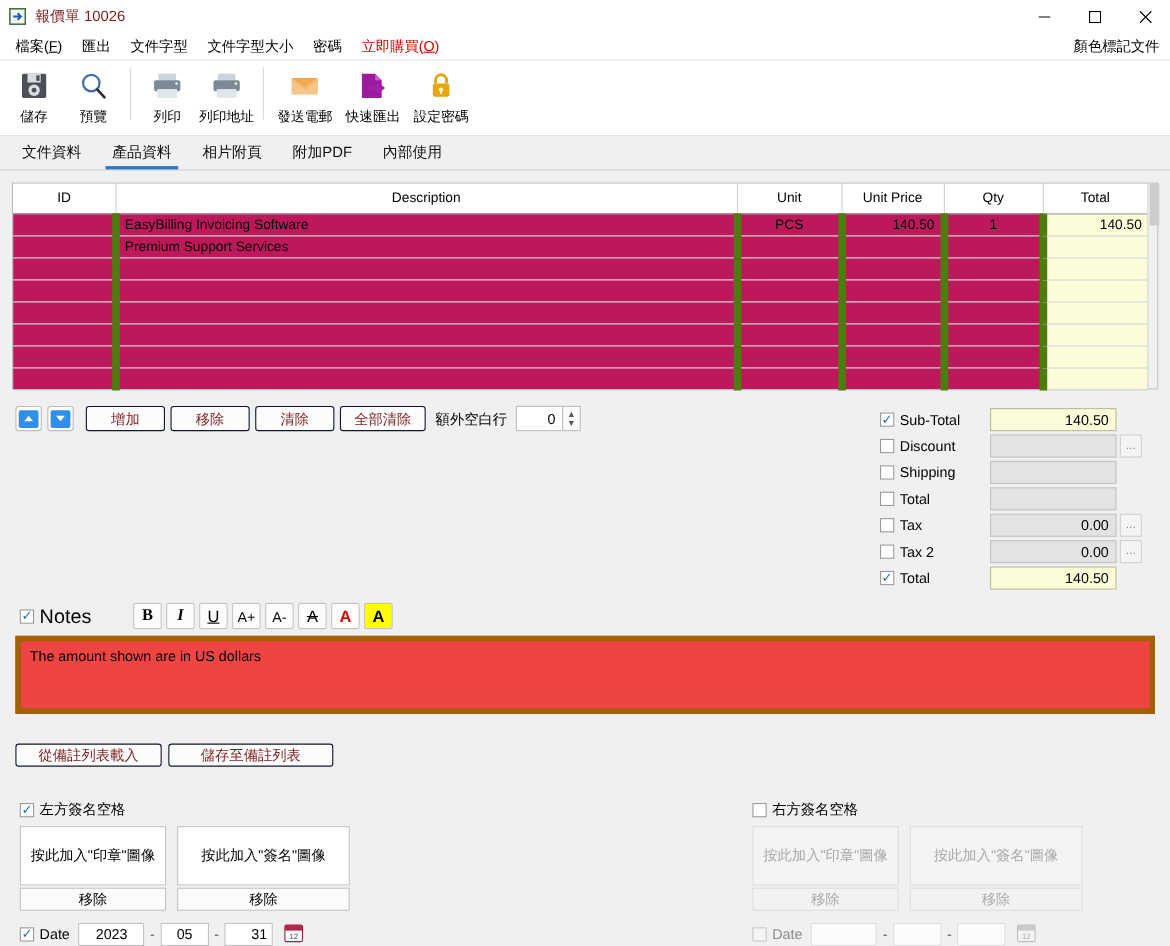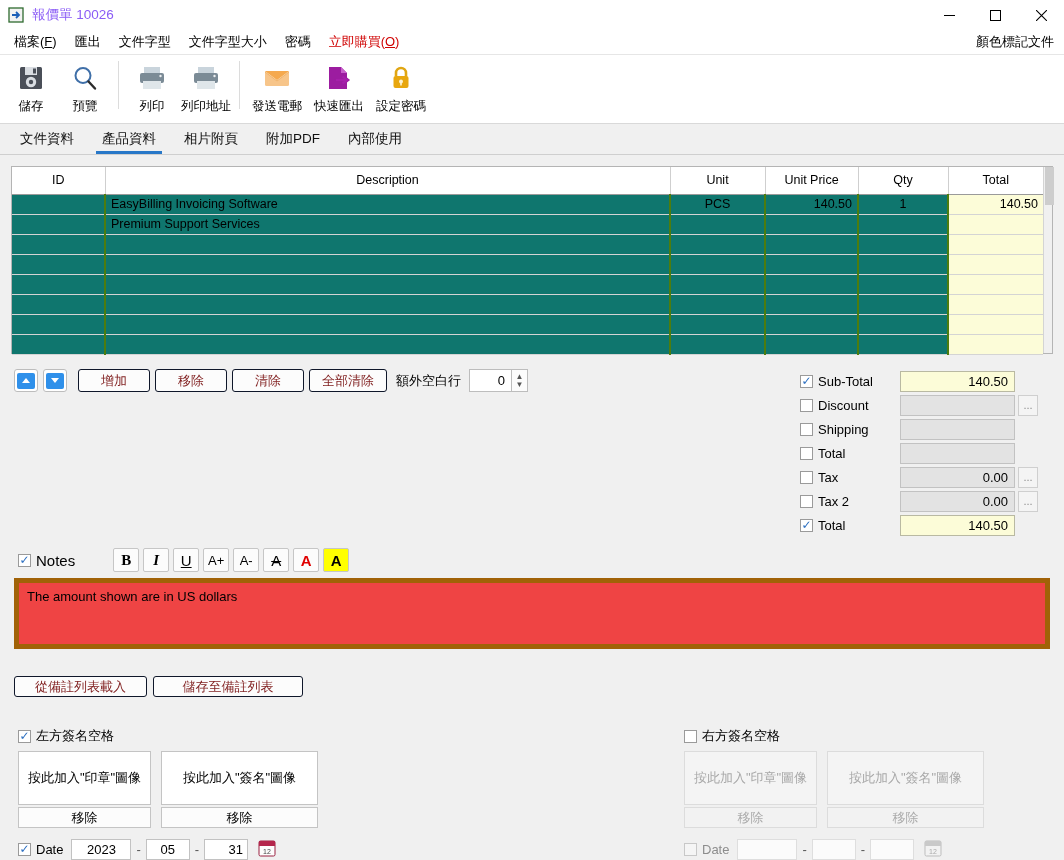--- a/index.html
+++ b/index.html
@@ -14,21 +14,21 @@
   }
   #app { position: relative; width: 1064px; height: 860px; background: #f0f0f0; }
 
   
   .titlebar {
     height: 30px; background: #ffffff;
     display: flex; align-items: center;
     position: relative;
   }
   .tb-icon { margin-left: 8px; width: 16px; height: 16px; display:block; }
-  .tb-title { margin-left: 8px; font-size: 13.5px; color: #8b5cf6; }
+  .tb-title { margin-left: 8px; font-size: 13.5px; color: #7f1d1d; }
   .winbtns { position: absolute; right: 0; top: 0; height: 30px; display: flex; }
   .winbtn {
     width: 46px; height: 30px; display: flex; align-items: center; justify-content: center;
     color: #000;
   }
 
   
   .menubar {
     height: 25px; background: #ffffff;
     display: flex; align-items: center; position: relative;
@@ -75,22 +75,22 @@
     background: #fff; border: 1px solid #b4b4b4; display: flex;
   }
   table.items { border-collapse: collapse; table-layout: fixed; width: 1031px; }
   table.items th {
     height: 27px; font-weight: normal; font-size: 12.5px;
     border-right: 1px solid #cfcfcf; border-bottom: 1px solid #9a9a9a;
     background: #fff; text-align: center;
   }
   table.items td {
     height: 20px; font-size: 12.5px;
-    border-right: 2px solid #4d7c0f; border-bottom: 1px solid #d4d4d4;
-    padding: 0 5px; background: #0f766e;
+    border-right: 7px solid #4d7c0f; border-bottom: 1px solid #d4d4d4;
+    padding: 0 5px; background: #be185d;
   }
   table.items td.c-id { width: 93px; }
   table.items td.c-desc { width: 565px; }
   table.items td.c-unit { width: 95px; text-align: center; }
   table.items td.c-price { width: 93px; text-align: right; }
   table.items td.c-qty { width: 90px; text-align: center; }
   table.items td.c-total { width: 95px; text-align: right; background: #fcfcd8; border-right: none; }
   table.items th.c-total { border-right: none; }
   .vscroll {
     width: 11px; background: #f0f0f0; border-left: 1px solid #d4d4d4;
@@ -502,21 +502,21 @@
         <span class="cbx checked"></span>
         <span class="tx">Total</span>
       </span>
       <span class="tfield hl">140.50</span>
       <span class="dots blank"></span>
     </div>
   </div>
 
   <div class="notesbar">
     <span class="cbx checked"></span>
-    <span style="font-size:15px;margin-right:38px">Notes</span>
+    <span style="font-size:18px;margin-right:38px">Notes</span>
     <div class="fbtn">
         <b style="font-family:'Liberation Serif',serif">B</b>
       </div>
     <div class="fbtn">
         <i style="font-family:'Liberation Serif',serif;font-weight:bold">I</i>
       </div>
     <div class="fbtn">
         <span style="text-decoration:underline">U</span>
       </div>
     <div class="fbtn">

